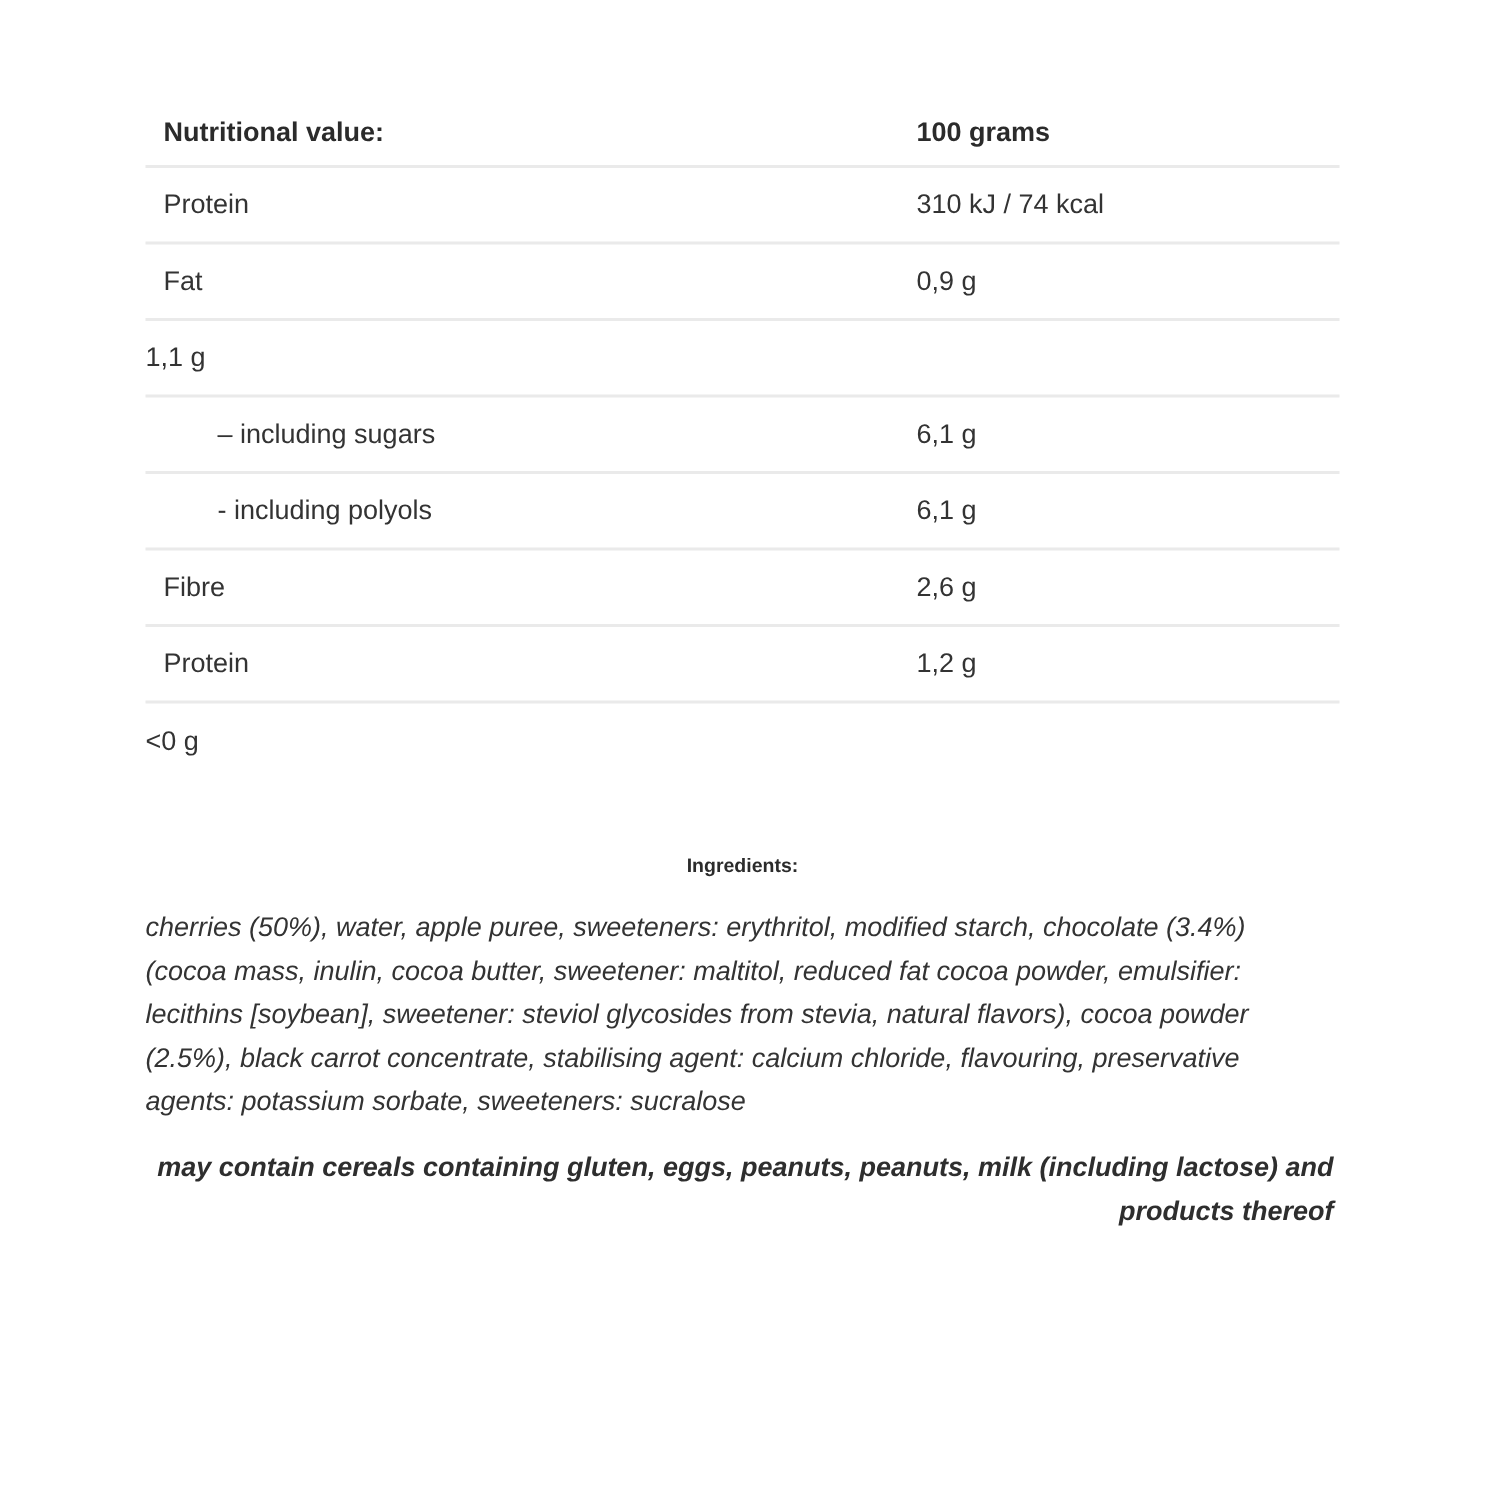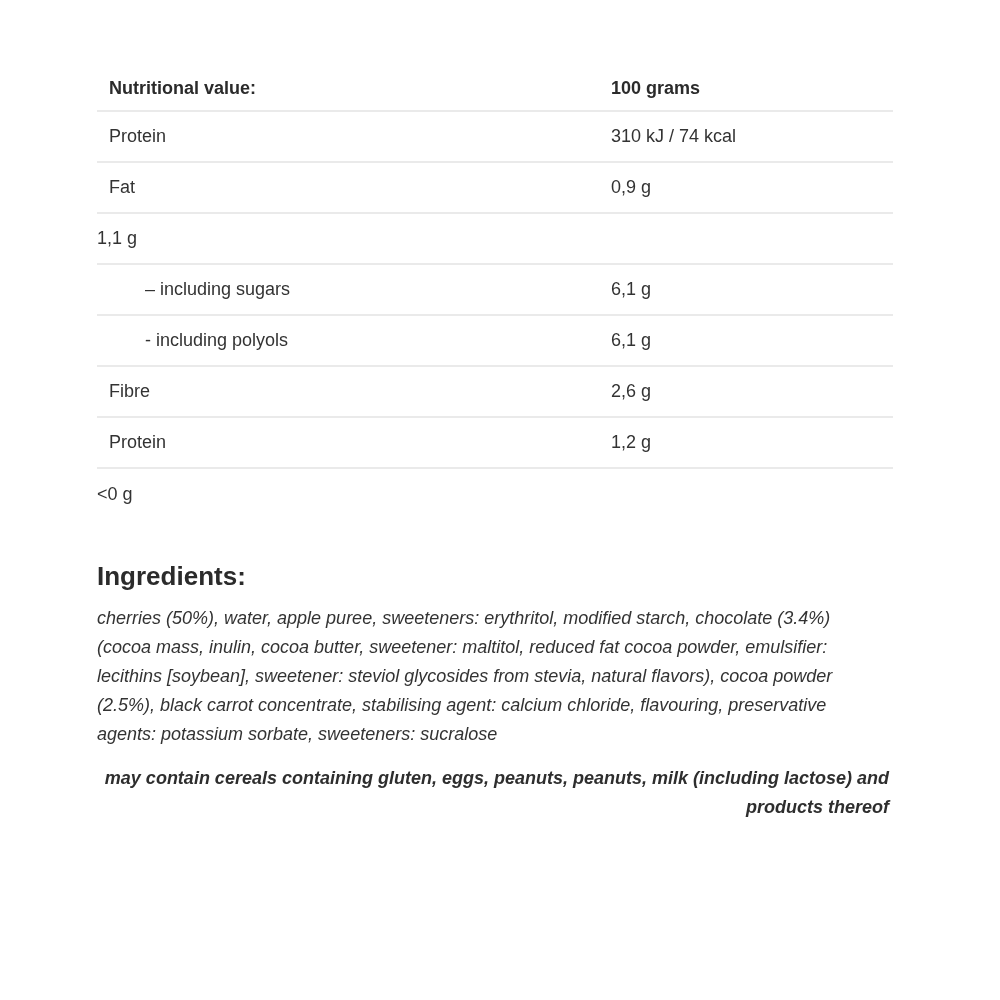--- a/index.html
+++ b/index.html
@@ -35,24 +35,25 @@
   .trow.last { border-bottom: none; }
   .cell.label {
     width: 514px;
     padding-left: 12px;
   }
   .trow.sub .cell.label { padding-left: 48px; }
   .cell.value { flex: 1; }
 
   
   .section-heading {
-    font-size: 26px;
+    font-size: 13px;
     font-weight: bold;
     color: #2b2b2b;
     line-height: 23px;
+    text-align: center;
   }
   .ingredients-heading { margin-top: 45px; }
   .ingredients-text {
     margin-top: 16px;
     font-size: 18px;
     line-height: 29px;
     max-width: 792px;
     font-style: italic;
   }
   .allergens-heading { margin-top: 24px; }

